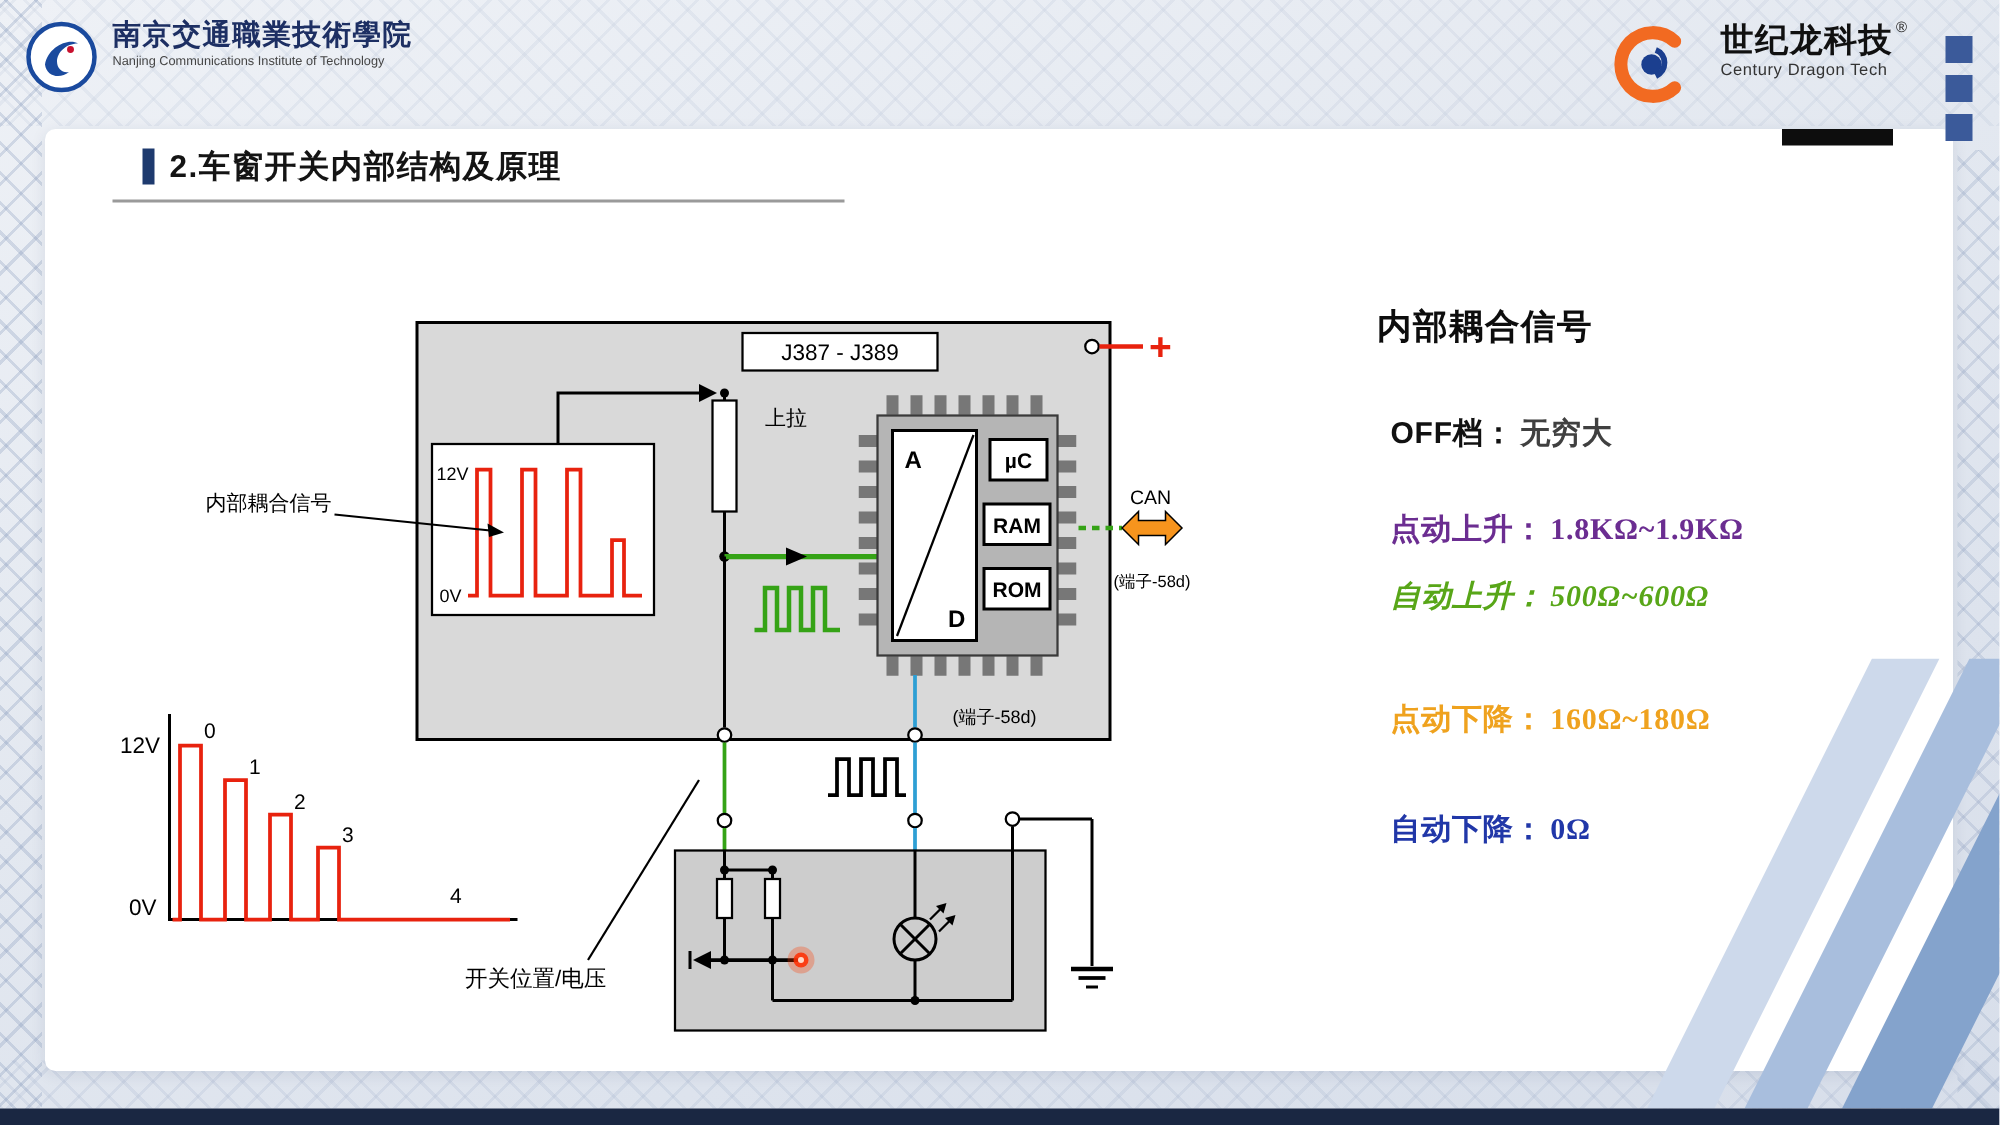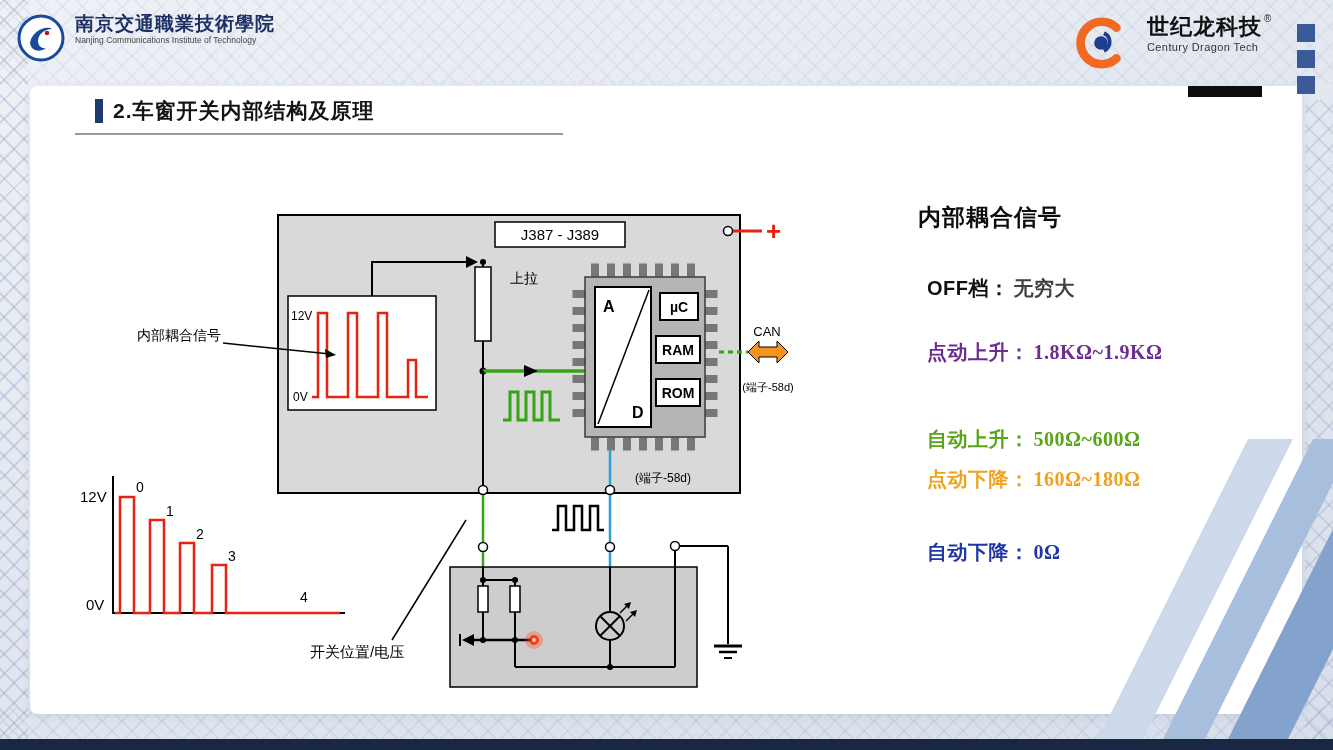--- a/index.html
+++ b/index.html
@@ -50,21 +50,21 @@
 
   
   .diagram{position:absolute;left:60px;top:150px;z-index:2;}
   .diagram text{font-family:"Liberation Sans",sans-serif;}
 
   
   .res-title{position:absolute;left:918px;top:202px;font-size:23px;font-weight:bold;color:#0d0d0d;
     letter-spacing:1px;z-index:2;white-space:nowrap;}
   .res-row{position:absolute;left:927px;z-index:2;font-weight:bold;font-size:20px;letter-spacing:.5px;white-space:nowrap;}
   .res-row .res-value{font-family:"Liberation Serif",serif;font-size:20px;margin-left:4px;}
-  .row0{top:275px;} .row1{top:339px;} .row2{top:426px;} .row3{top:466px;} .row4{top:539px;}
+  .row0{top:275px;} .row1{top:339px;} .row2{top:384px;font-style:italic;} .row3{top:466px;} .row4{top:539px;}
 </style>
 </head>
 <body>
 
 <div class="edge-pattern edge-left"></div>
 <div class="edge-pattern edge-right"></div>
 <div class="edge-pattern edge-top"></div>
 <div class="edge-pattern edge-bottom"></div>
 
 <div class="slide-panel"></div>

